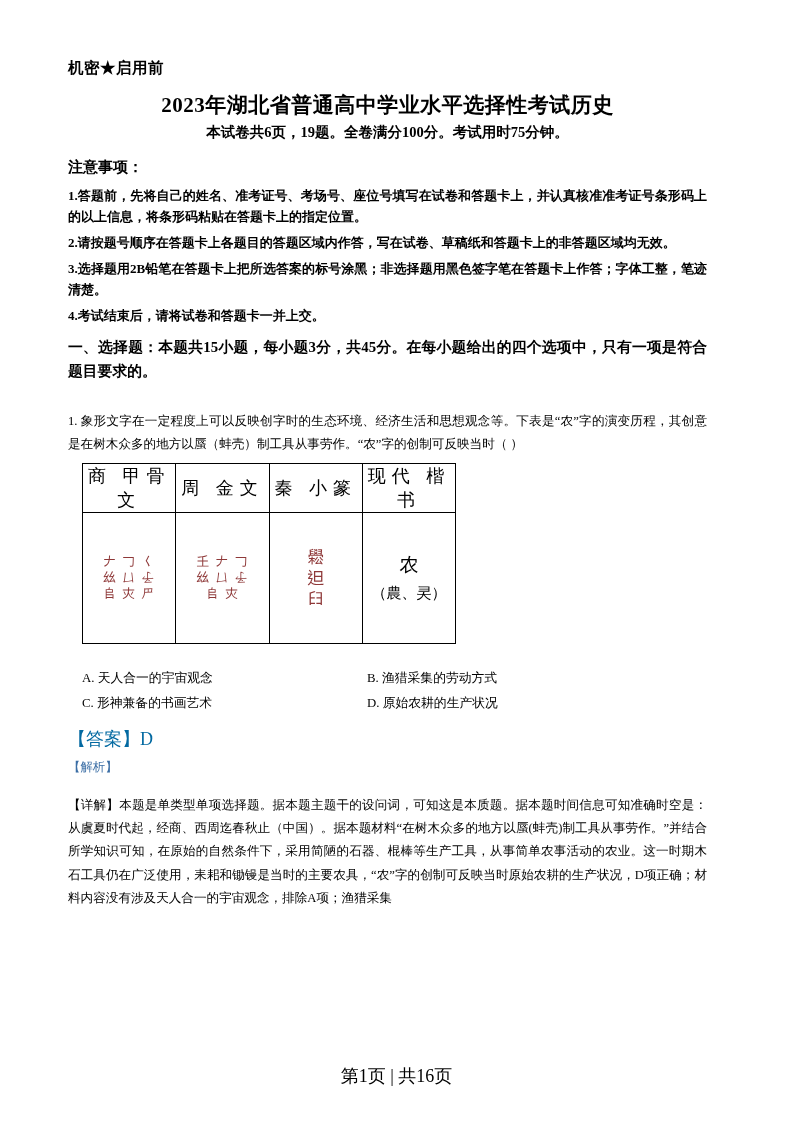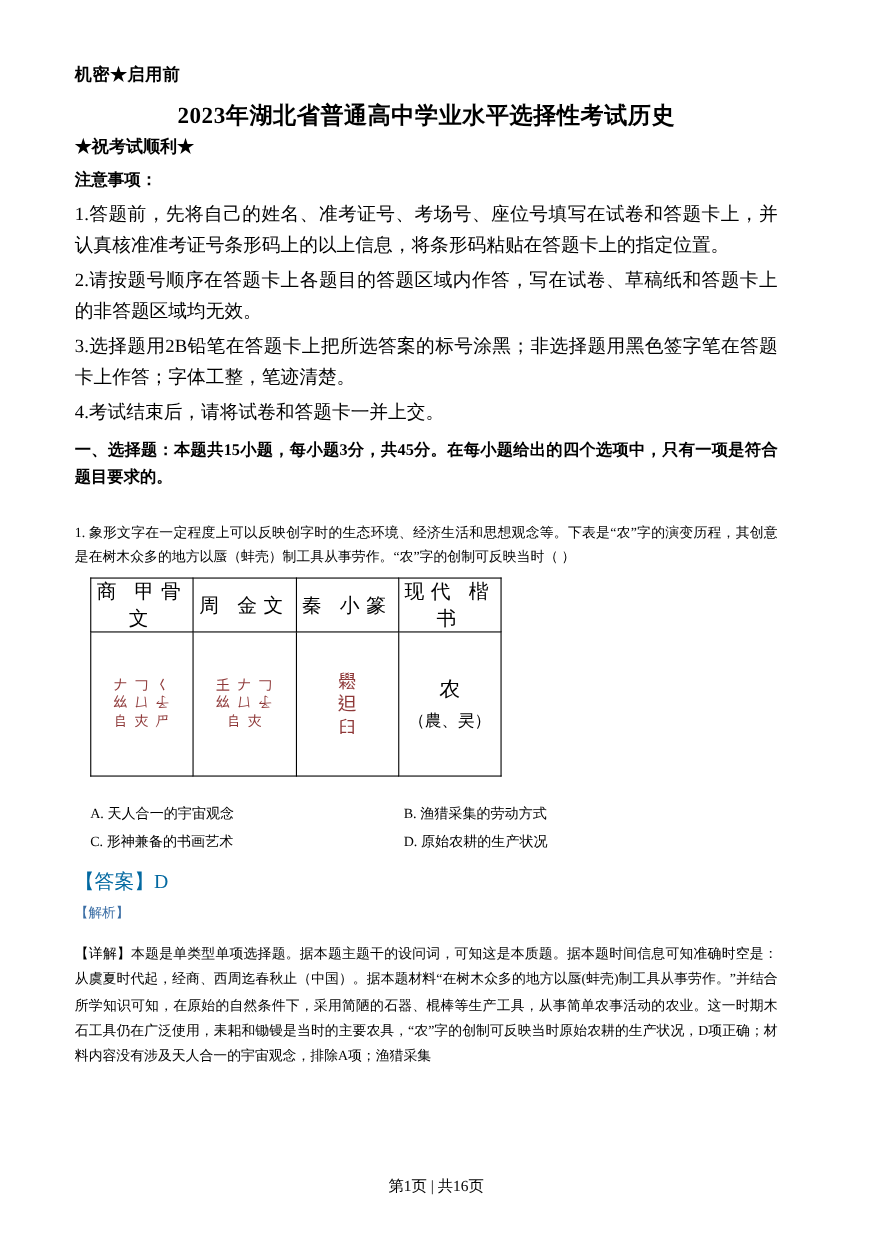--- a/index.html
+++ b/index.html
@@ -46,22 +46,22 @@
     font-size: 15.5px;
     font-weight: bold;
     margin: 0 0 10px 0;
   }
   .notice-head {
     font-size: 15px;
     font-weight: bold;
     margin: 0 0 8px 0;
   }
   .notice-item {
-    font-size: 17px;
-    font-weight: normal;
+    font-size: 13px;
+    font-weight: bold;
     line-height: 1.62;
     margin: 0 0 5px 0;
     text-align: justify;
   }
   .section-head {
     font-size: 14.8px;
     font-weight: bold;
     line-height: 1.62;
     margin: 10px 0 26px 0;
     text-align: justify;
@@ -153,35 +153,35 @@
     line-height: 1.85;
     text-align: justify;
     margin: 14px 0 0 0;
   }
   .footer {
     position: absolute;
     left: 0;
     right: 0;
     bottom: 34px;
     text-align: center;
-    font-size: 14px;
+    font-size: 18px;
     color: #000;
   }
 </style>
 </head>
 <body>
 
 <div class="page">
 
   <div class="secret-line">机密★启用前</div>
 
   <div class="doc-title">2023年湖北省普通高中学业水平选择性考试历史</div>
 
-
-  <div class="wish-line">★祝考试顺利★</div>
+  <div class="doc-subtitle">本试卷共6页，19题。全卷满分100分。考试用时75分钟。</div>
+
 
   <div class="notice-head">注意事项：</div>
 
   <div class="notice-item">1.答题前，先将自己的姓名、准考证号、考场号、座位号填写在试卷和答题卡上，并认真核准准考证号条形码上的以上信息，将条形码粘贴在答题卡上的指定位置。</div>
   <div class="notice-item">2.请按题号顺序在答题卡上各题目的答题区域内作答，写在试卷、草稿纸和答题卡上的非答题区域均无效。</div>
   <div class="notice-item">3.选择题用2B铅笔在答题卡上把所选答案的标号涂黑；非选择题用黑色签字笔在答题卡上作答；字体工整，笔迹清楚。</div>
   <div class="notice-item">4.考试结束后，请将试卷和答题卡一并上交。</div>
 
   <div class="section-head">一、选择题：本题共15小题，每小题3分，共45分。在每小题给出的四个选项中，只有一项是符合题目要求的。</div>
 

